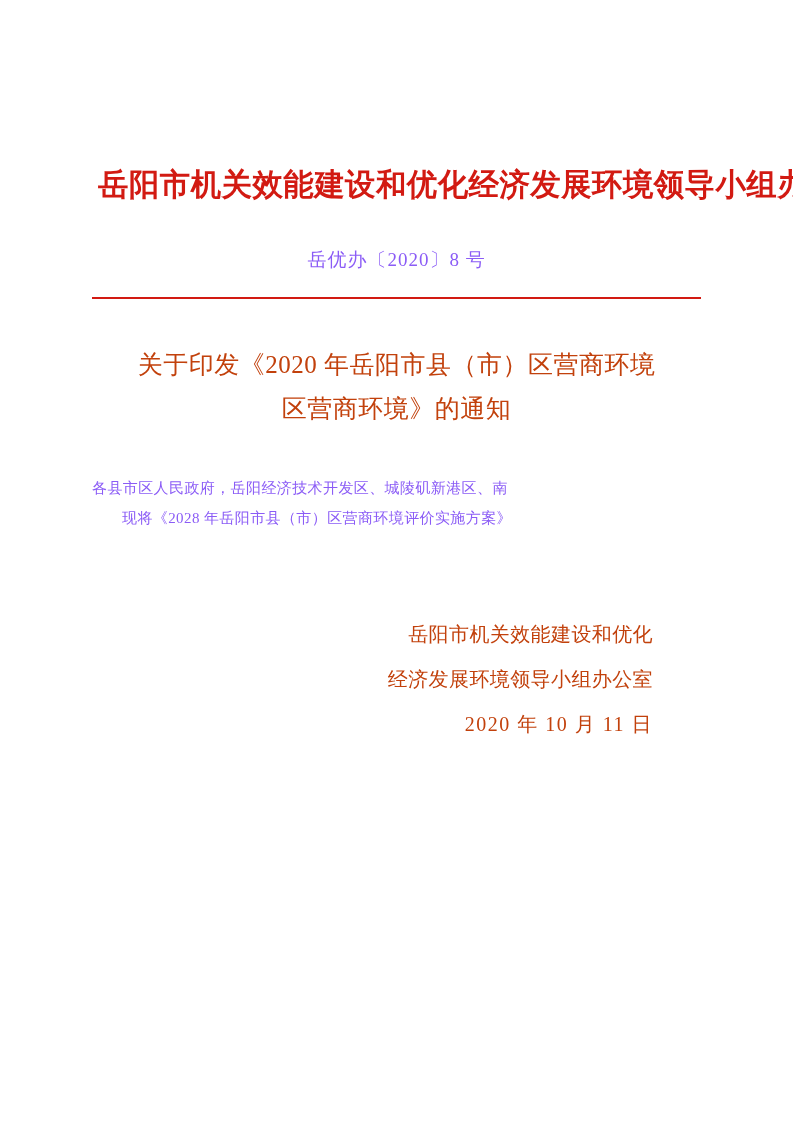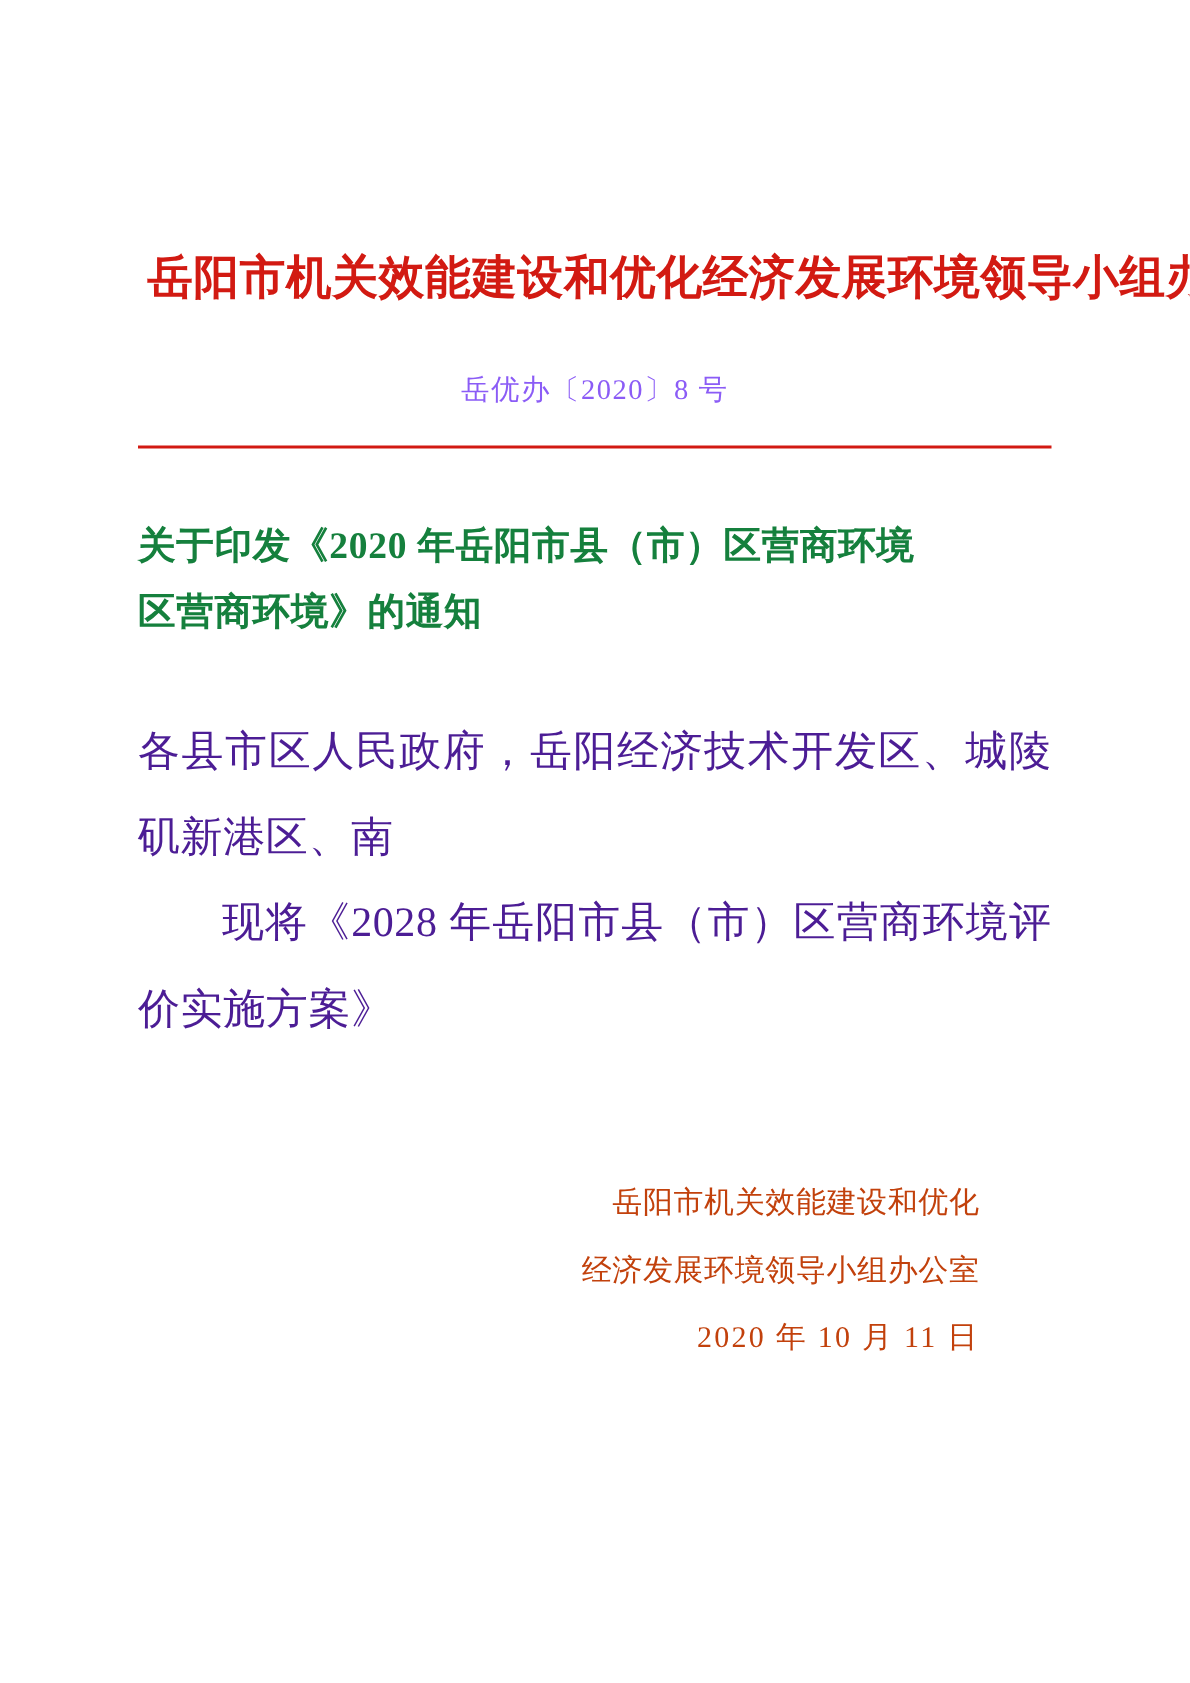--- a/index.html
+++ b/index.html
@@ -39,36 +39,37 @@
     letter-spacing: 1px;
     color: #8b5cf6;
   }
   .red-rule {
     margin-top: 24px;
     height: 2px;
     background: #d21a12;
     width: 100%;
   }
   .doc-title {
-    font-weight: bold;
+    text-align: center;
+    font-weight: normal;
     font-size: 25px;
     line-height: 1.75;
     margin-top: 44px;
     letter-spacing: 0.5px;
-    color: #15803d;
+    color: #c2410c;
   }
   .doc-title .line {
     display: block;
   }
   .body-block {
     margin-top: 42px;
-    font-size: 28px;
+    font-size: 15px;
     line-height: 2.05;
     letter-spacing: 0.4px;
-    color: #4c1d95;
+    color: #8b5cf6;
   }
   .para {
     margin: 0;
     text-align: justify;
   }
   .para.indent {
     text-indent: 2em;
   }
   .signature {
     margin-top: 78px;

